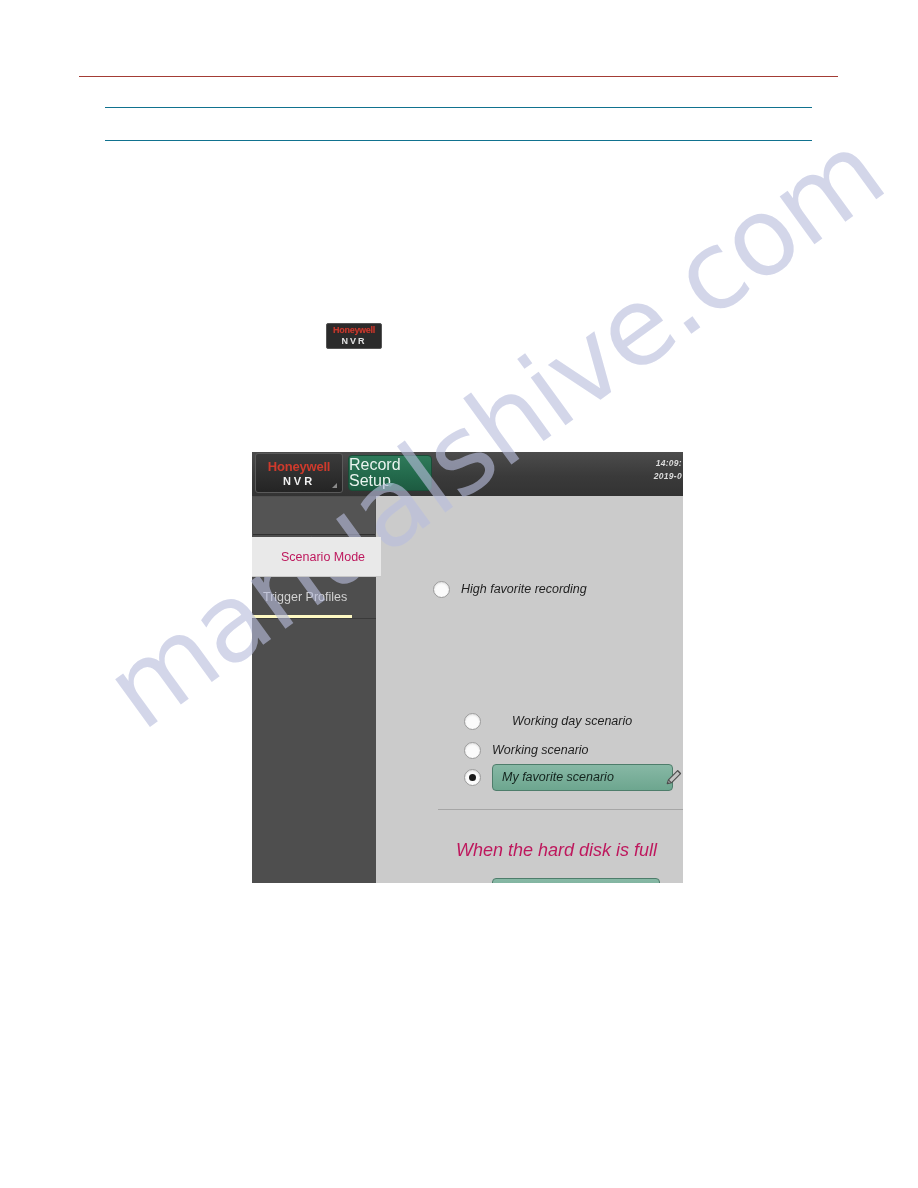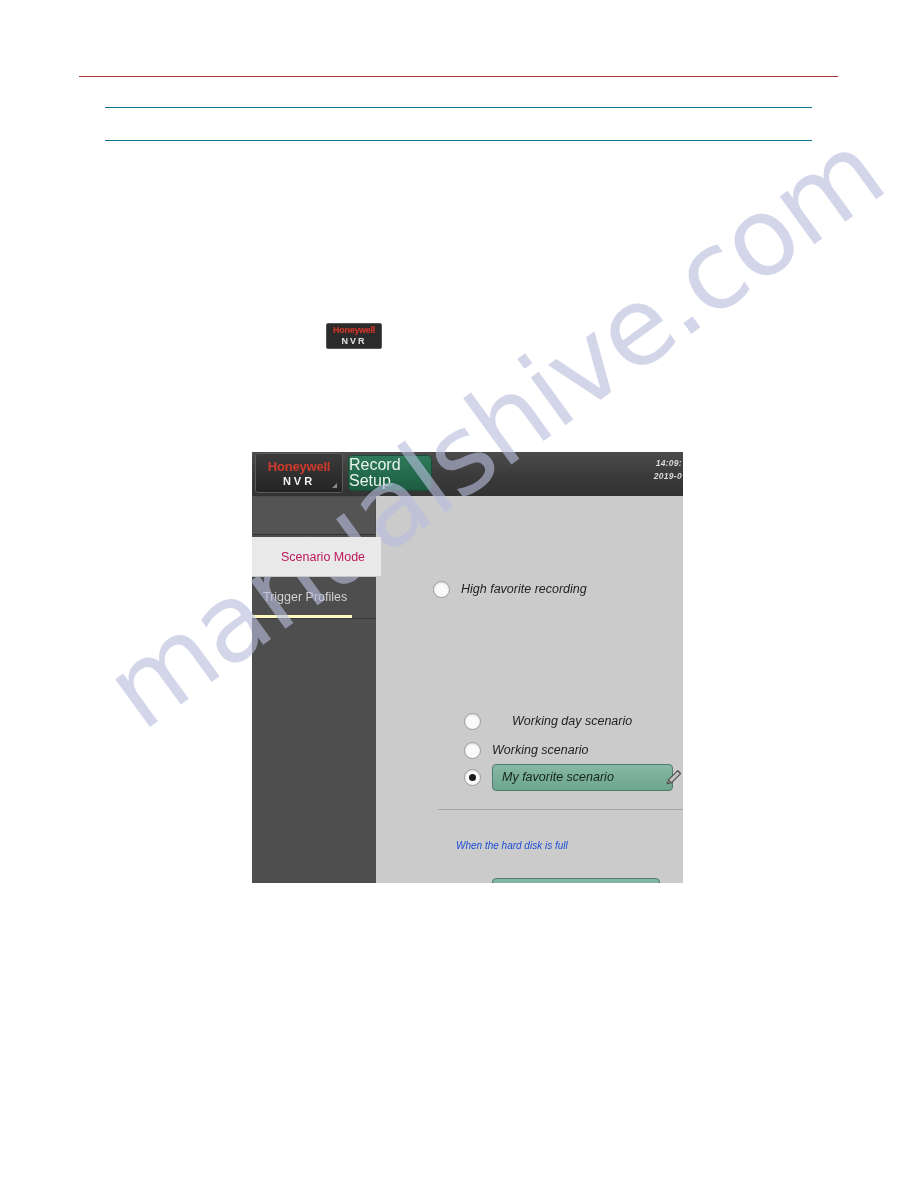--- a/index.html
+++ b/index.html
@@ -295,22 +295,22 @@
     position: absolute;
     left: 62px; top: 313px;
     width: 300px; height: 1px;
     background: #a6a6a6;
   }
 
   .section-label {
     position: absolute;
     left: 80px; top: 344px;
     font-style: italic;
-    font-size: 10px;
-    color: #1d4ed8;
+    font-size: 18px;
+    color: #be185d;
     white-space: nowrap;
   }
 
   
   .watermark {
     position: absolute;
     left: 120px;
     top: 640px;
     transform: rotate(-36deg);
     transform-origin: left center;

